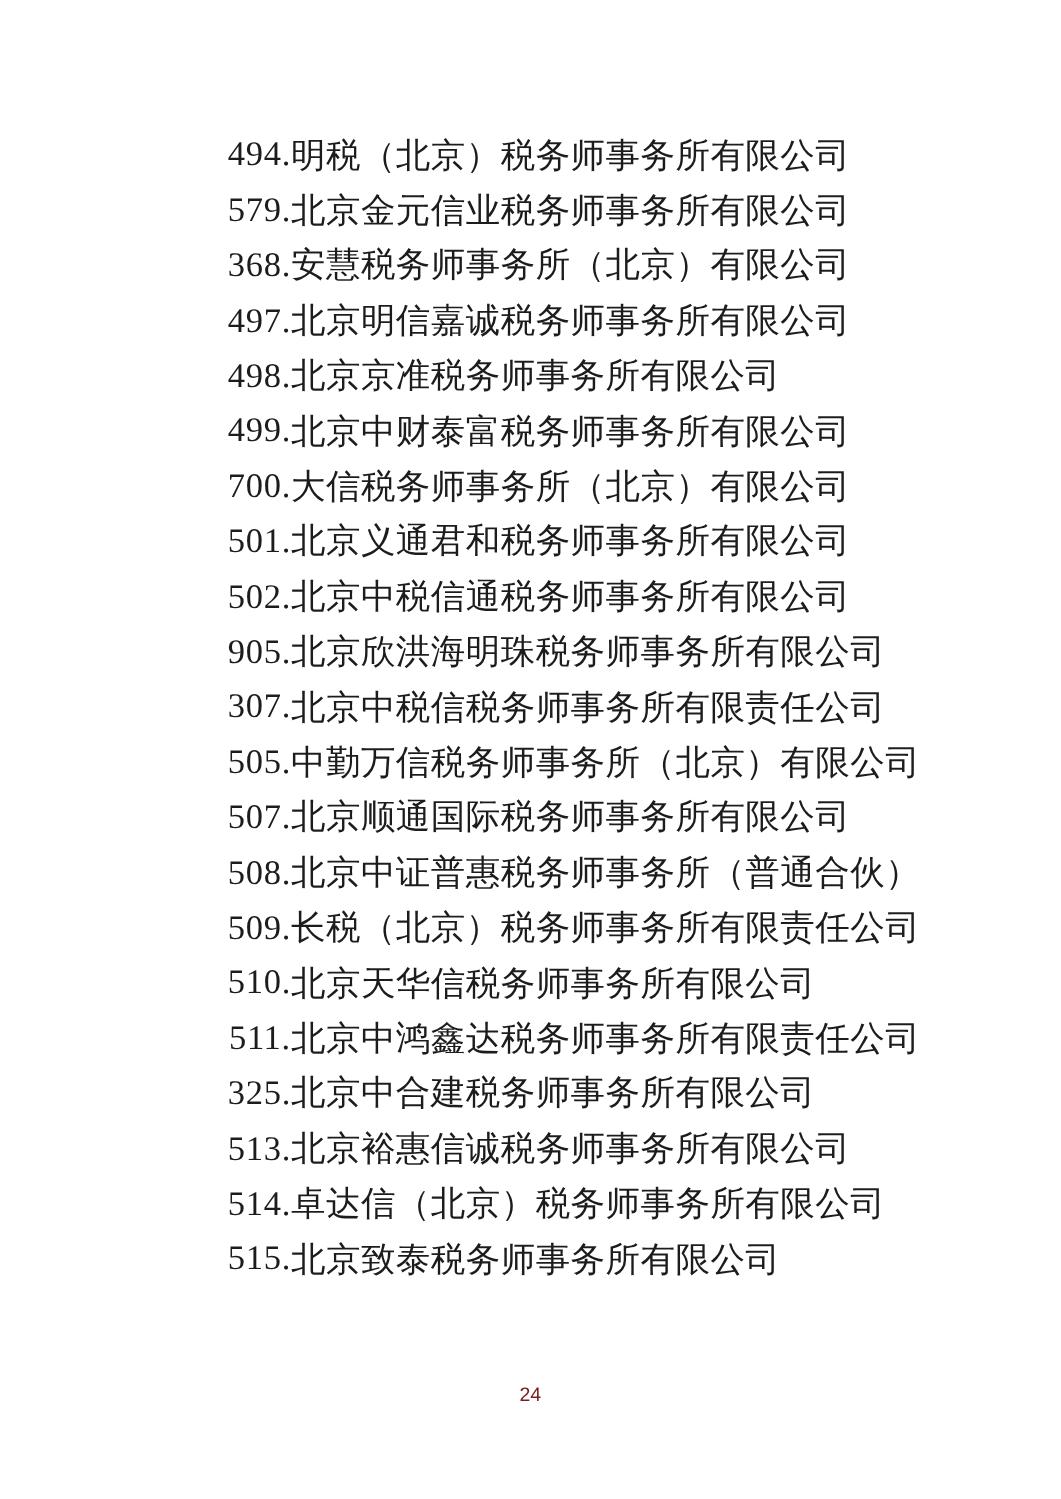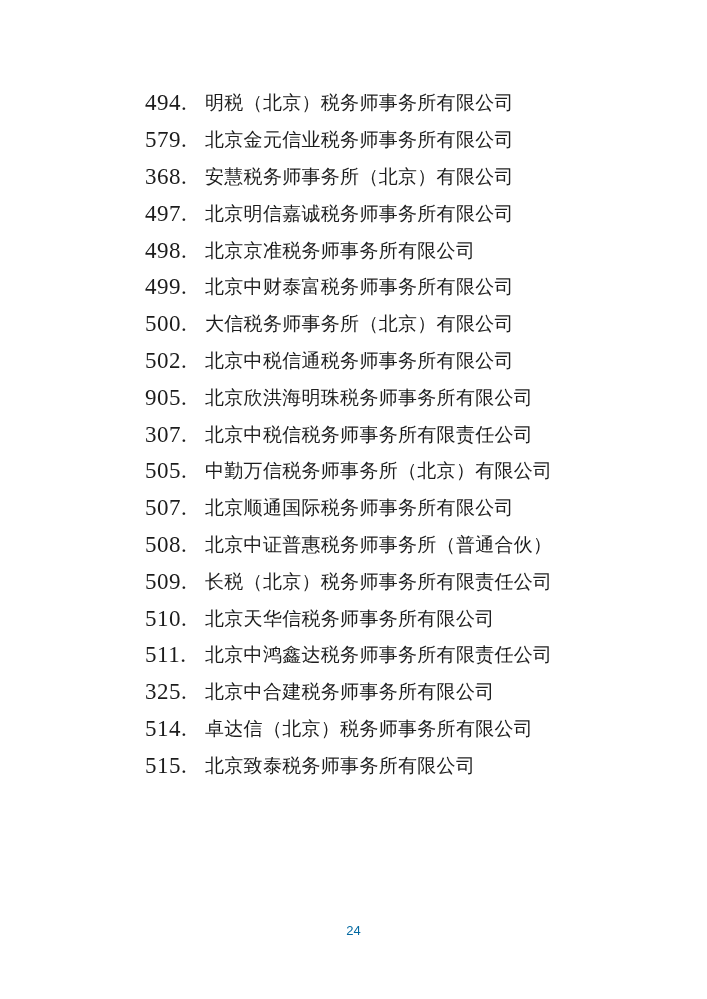--- a/index.html
+++ b/index.html
@@ -11,52 +11,53 @@
     position: relative;
     width: 707px;
     height: 999px;
     background: #ffffff;
     overflow: hidden;
     font-family: "Liberation Serif", "DejaVu Serif", serif;
     color: #1c1c1c;
   }
   .company-list {
     position: absolute;
-    left: 145px;
+    left: 134px;
     top: 85px;
+    text-align: right;
   }
   .row {
     display: flex;
     align-items: center;
     height: 36.8px;
     white-space: nowrap;
   }
   .num {
     display: inline-block;
     width: 60px;
     font-size: 23px;
     letter-spacing: 0.5px;
     font-family: "Liberation Serif", "DejaVu Serif", serif;
   }
   .name {
-    font-size: 19px;
+    font-size: 23px;
     letter-spacing: 0.3px;
     font-family: Liberation Serif, serif;
   }
   .footer {
     position: absolute;
     top: 921px;
     left: 0;
     width: 707px;
     text-align: center;
   }
   .page-number {
     font-size: 13px;
     font-family: "Liberation Sans", "DejaVu Sans", sans-serif;
-    color: #0369a1;
+    color: #7f1d1d;
   }
 </style>
 </head>
 <body>
 
 <div class="page">
 
   <div class="company-list">
 
       <div class="row">
@@ -83,24 +84,28 @@
         <span class="num">498.</span>
         <span class="name">北京京准税务师事务所有限公司</span>
       </div>
 
       <div class="row">
         <span class="num">499.</span>
         <span class="name">北京中财泰富税务师事务所有限公司</span>
       </div>
 
       <div class="row">
-        <span class="num">500.</span>
+        <span class="num">700.</span>
         <span class="name">大信税务师事务所（北京）有限公司</span>
       </div>
 
+      <div class="row">
+        <span class="num">501.</span>
+        <span class="name">北京义通君和税务师事务所有限公司</span>
+      </div>
 
       <div class="row">
         <span class="num">502.</span>
         <span class="name">北京中税信通税务师事务所有限公司</span>
       </div>
 
       <div class="row">
         <span class="num">905.</span>
         <span class="name">北京欣洪海明珠税务师事务所有限公司</span>
       </div>
@@ -139,20 +144,24 @@
       <div class="row">
         <span class="num">511.</span>
         <span class="name">北京中鸿鑫达税务师事务所有限责任公司</span>
       </div>
 
       <div class="row">
         <span class="num">325.</span>
         <span class="name">北京中合建税务师事务所有限公司</span>
       </div>
 
+      <div class="row">
+        <span class="num">513.</span>
+        <span class="name">北京裕惠信诚税务师事务所有限公司</span>
+      </div>
 
       <div class="row">
         <span class="num">514.</span>
         <span class="name">卓达信（北京）税务师事务所有限公司</span>
       </div>
 
       <div class="row">
         <span class="num">515.</span>
         <span class="name">北京致泰税务师事务所有限公司</span>
       </div>

